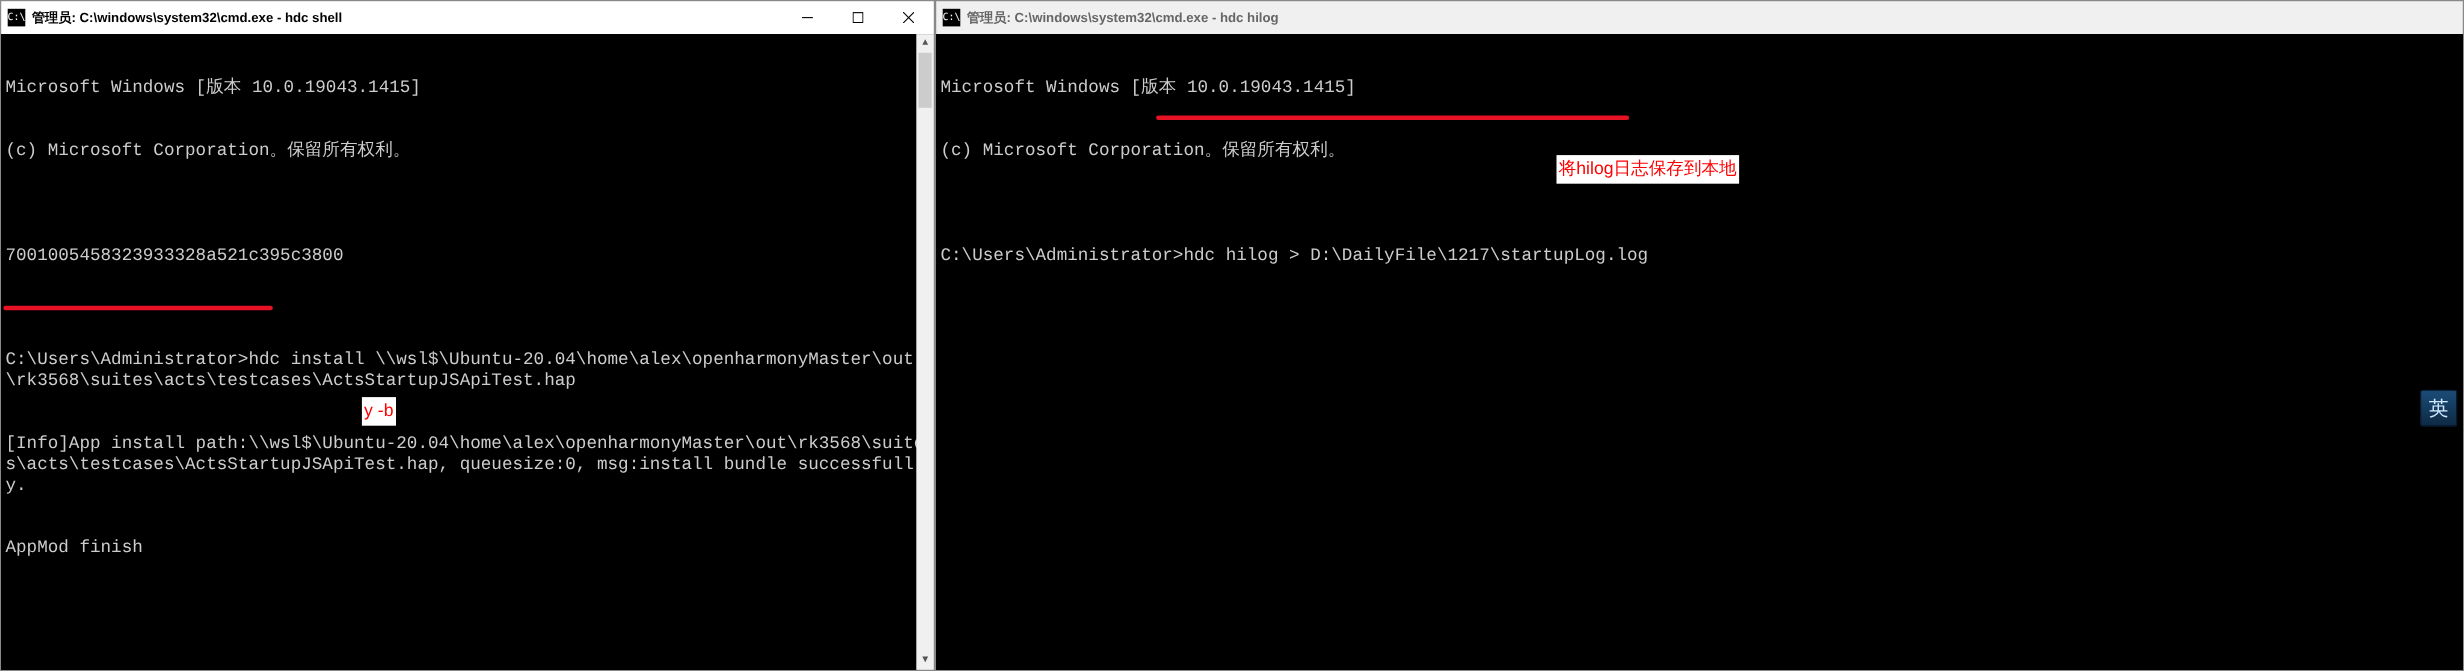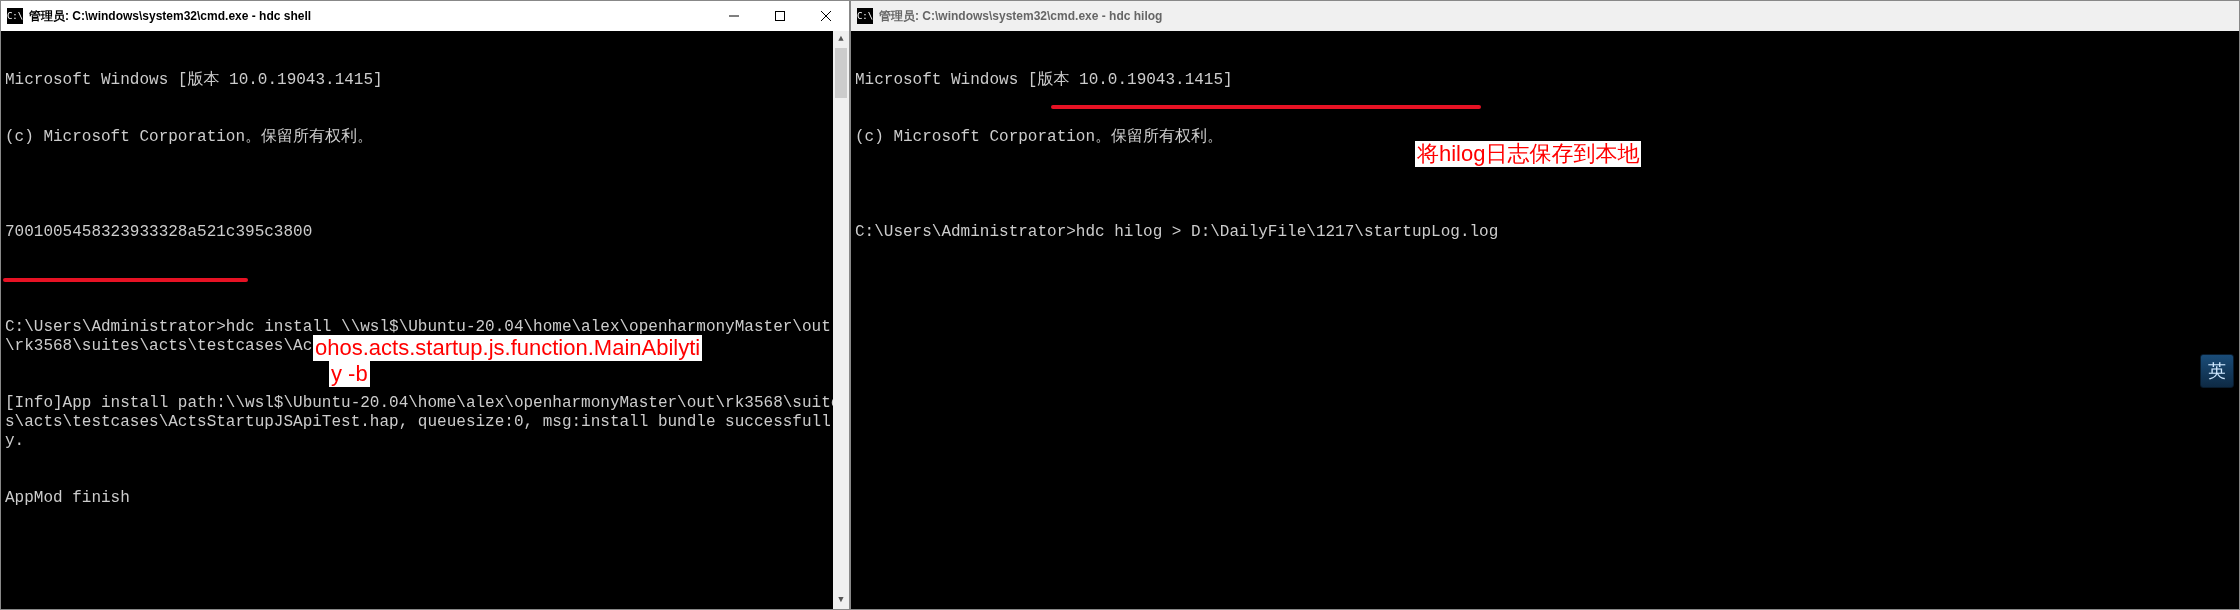--- a/index.html
+++ b/index.html
@@ -74,21 +74,21 @@
   .underline-red {
     position: absolute;
     height: 4px;
     background: #e71224;
     border-radius: 2px;
   }
   .annot {
     position: absolute;
     background: #fff;
     color: #f00;
-    font-size: 22px;
+    font-size: 16px;
     line-height: 26px;
     font-family: "Microsoft YaHei","NSimSun",sans-serif;
     padding: 0 2px;
   }
   .ime-badge {
     position: fixed;
     right: 6px;
     bottom: 222px;
     width: 34px; height: 34px;
     background: linear-gradient(#1a4c78,#0e2a44);
@@ -136,21 +136,20 @@
     <div>[Info]App install path:\\wsl$\Ubuntu-20.04\home\alex\openharmonyMaster\out\rk3568\suites\acts\testcases\ActsStartupJSApiTest.hap, queuesize:0, msg:install bundle successfully.</div>
     <div>AppMod finish</div>
     <div></div>
     
     
     
     
 
     <div class="underline-red" style="left:2px; top:247px; width:245px;"></div>
 
-    <div class="annot" style="left:312px; top:304px;">ohos.acts.startup.js.function.MainAbilyti</div>
     <div class="annot" style="left:312px; top:330px;margin-left:16px;">y -b</div>
 
     <div class="scrollbar">
       <div class="sb-btn">▲</div>
       <div class="sb-track">
         <div class="sb-thumb"></div>
       </div>
       <div class="sb-btn">▼</div>
     </div>
   </div>

